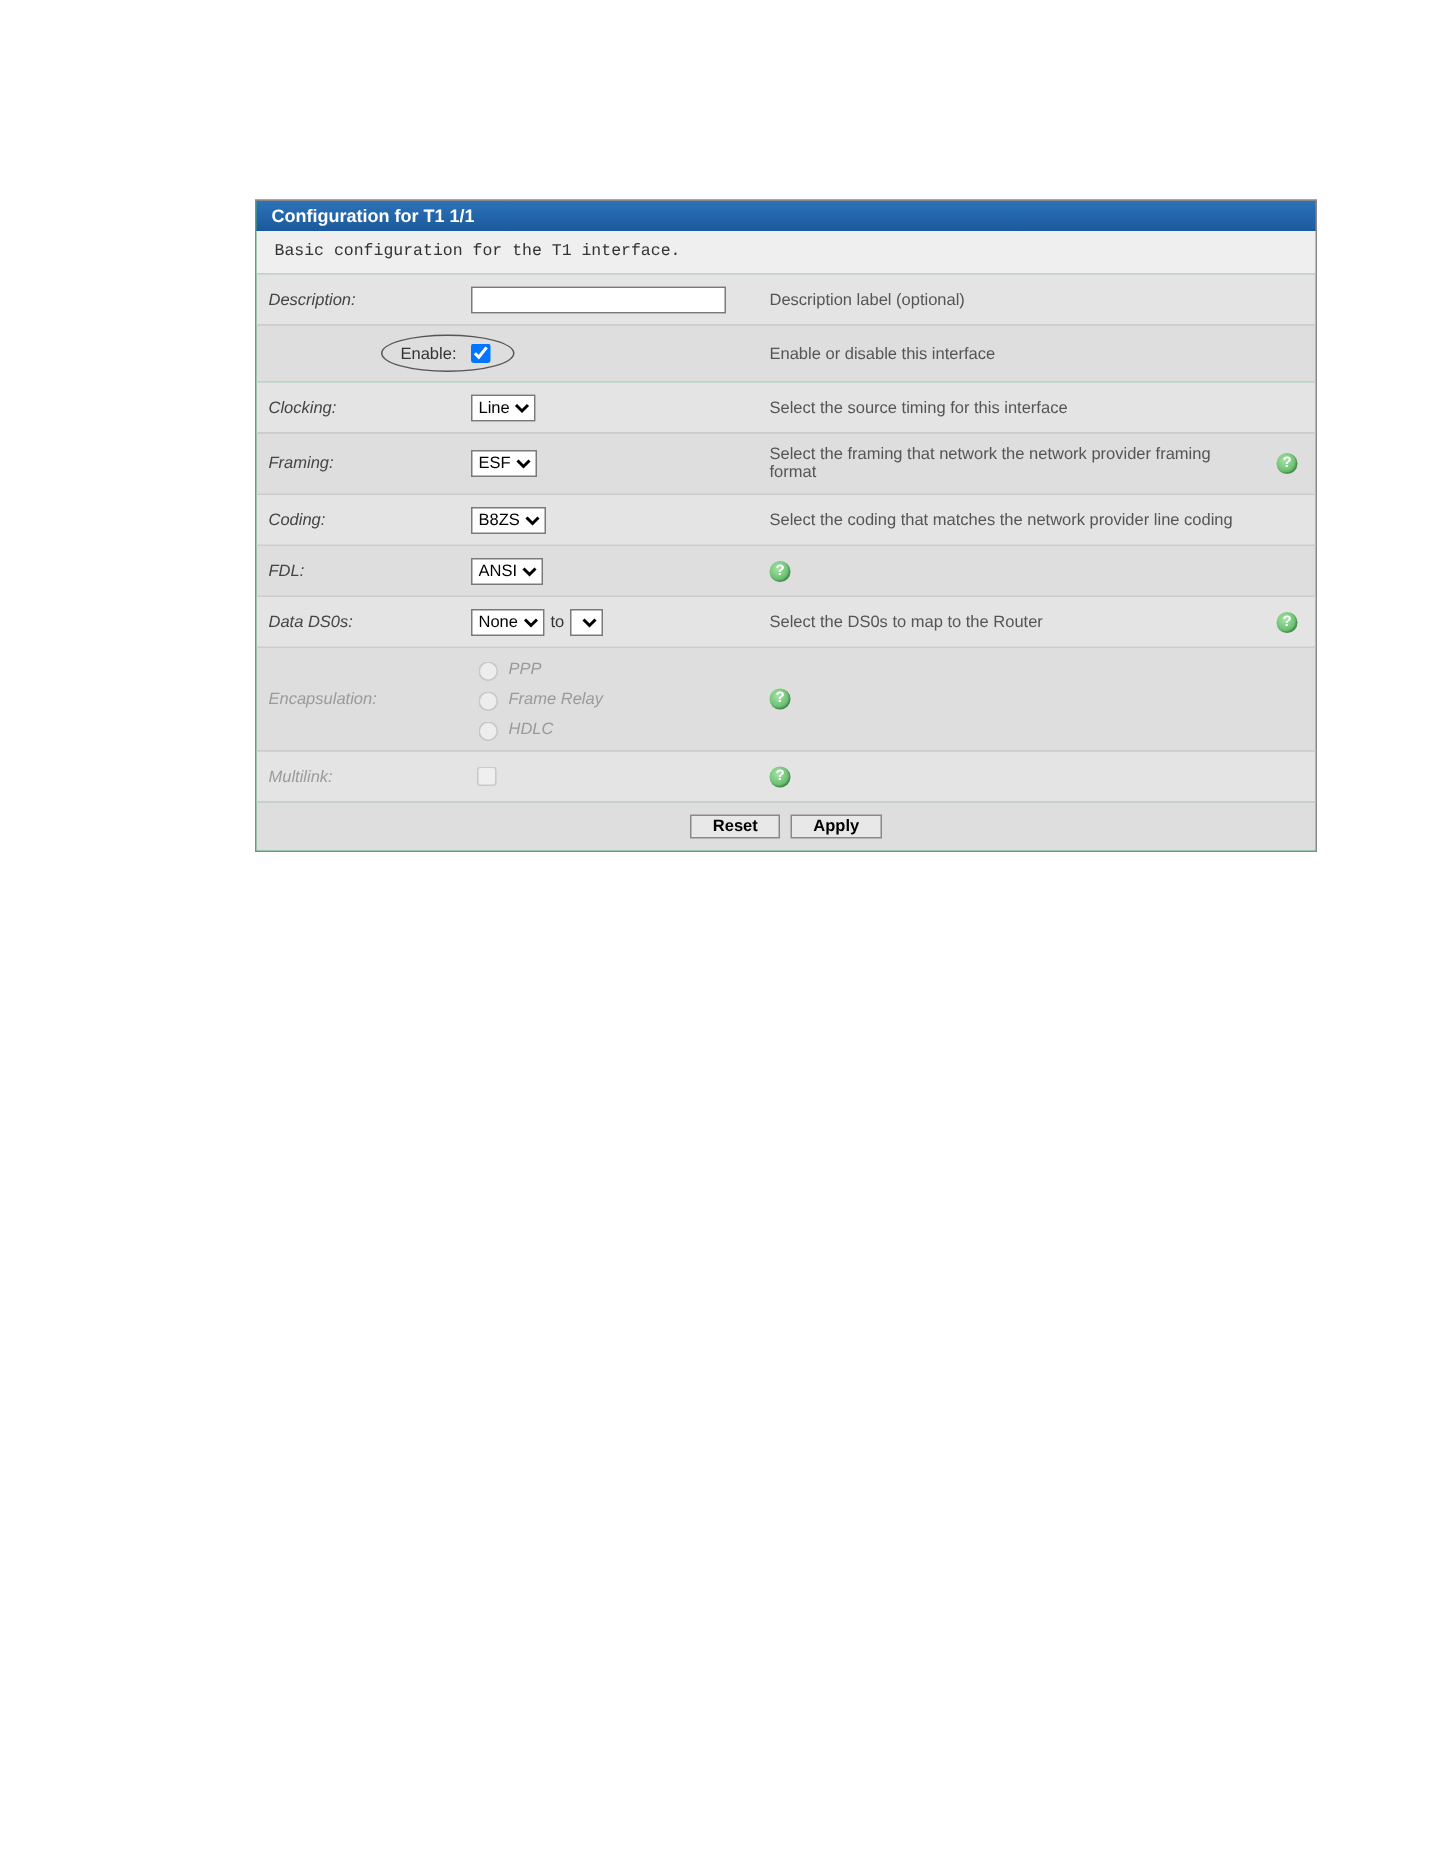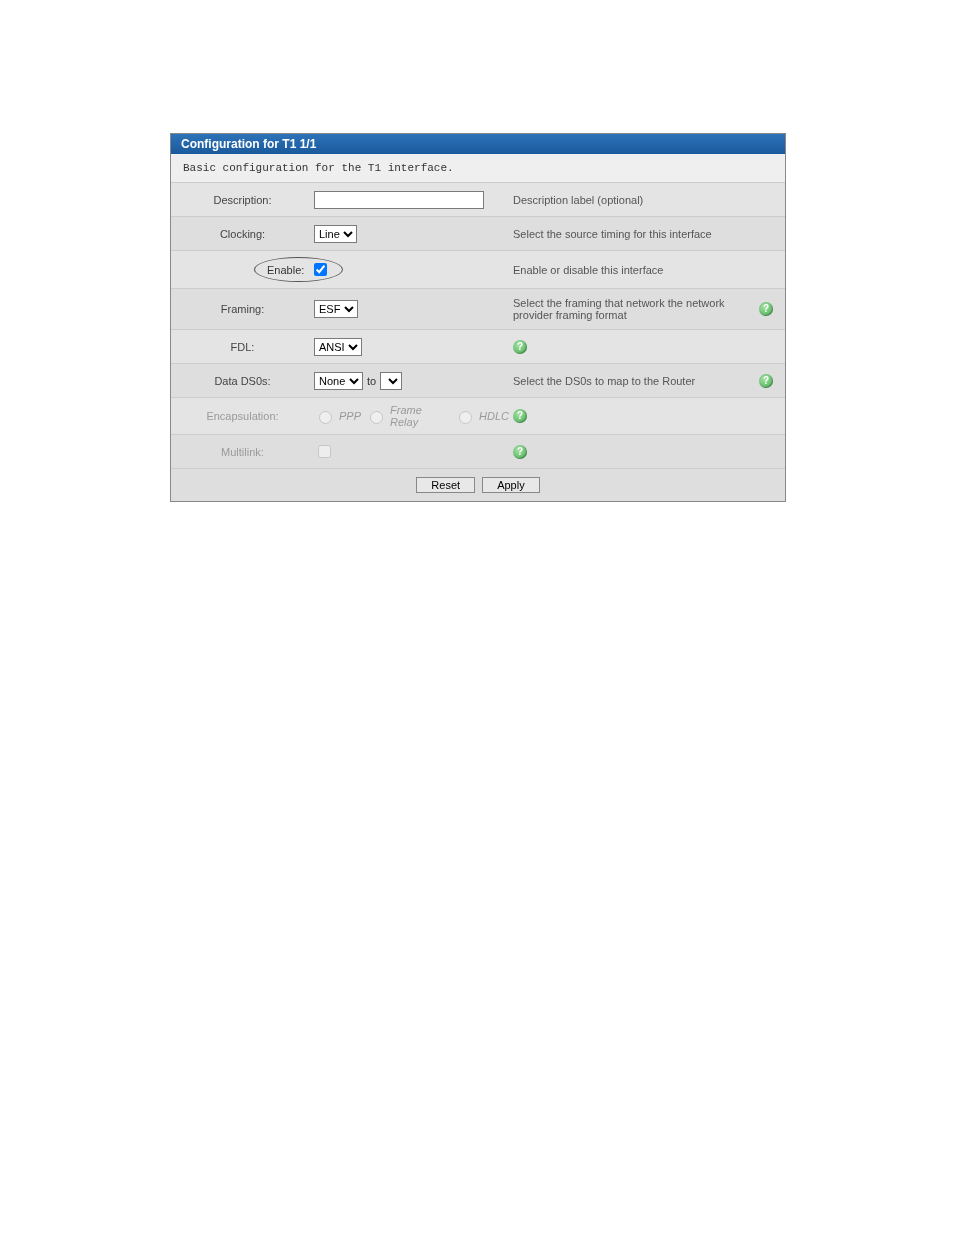--- a/index.html
+++ b/index.html
@@ -5,21 +5,21 @@
   * { box-sizing: border-box; }
   body {
     margin: 0;
     padding: 0;
     background: #ffffff;
     font-family: Verdana, Arial, sans-serif;
     font-size: 11px;
     color: #333;
   }
   .panel {
-    width: 616px;
+    width: 708px;
     margin: 133px 0 3px 170px;
     border: 1px solid #888;
     background: #22c55e;
   }
   .title-bar {
     background: #1a5a9c;
     background: linear-gradient(#2d72b8, #1a5a9c);
     color: #fff;
     font-weight: bold;
     padding: 3px 10px;
@@ -44,23 +44,24 @@
     min-height: 34px;
   }
   .row:nth-child(even) {
     background: #dedede;
   }
   .row:nth-child(odd) {
     background: #e4e4e4;
   }
   .label-col {
     width: 135px;
-    text-align: center;
+    text-align: left;
     padding-right: 8px;
     color: #444;
+    font-style: italic;
   }
   .input-col {
     width: 195px;
     display: flex;
     align-items: center;
     gap: 4px;
   }
   .desc-col {
     flex: 1;
     color: #555;
@@ -87,39 +88,40 @@
   }
   select {
     font-family: Verdana, Arial, sans-serif;
     font-size: 11px;
     border: 1px solid #7a7a7a;
     background:#fff;
     height: 18px;
   }
   .radio-group {
     display: flex;
-    flex-direction: row;
+    flex-direction: column;
     gap: 4px;
     font-style: italic;
     color: #9a9a9a;
   }
   .radio-group label { display:flex; align-items:center; gap:4px;}
   .buttons {
     padding: 8px;
     text-align: center;
     background: #dedede;
   }
   .btn {
     font-family: Verdana, Arial, sans-serif;
     font-size: 11px;
     background: #e8e8e8;
     border: 1px solid #888;
     padding: 1px 14px;
     margin: 0 2px;
     cursor: pointer;
+    font-weight: bold;
   }
   .help-icon {
     width: 14px;
     height: 14px;
     border-radius: 50%;
     background: #4caf50;
     background: radial-gradient(circle at 40% 35%, #a6e2a6, #3fa84b);
     color: #fff;
     font-weight: bold;
     font-size: 10px;
@@ -150,55 +152,65 @@
     <div class="row">
       <div class="label-col">Description:</div>
       <div class="input-col">
         <input type="text" style="width: 170px;" value="">
       </div>
       <div class="desc-col">Description label (optional)</div>
       <div class="help-col"></div>
     </div>
 
     <div class="row">
-      <div class="label-col">Clocking:</div>
-      <div class="input-col">
-        <select>
-          <option>Line</option>
-        </select>
-      </div>
-      <div class="desc-col">Select the source timing for this interface</div>
-      <div class="help-col"></div>
-    </div>
-
-    <div class="row">
       <div class="label-col"></div>
       <div class="input-col" style="position:relative; left:-60px;">
         <span class="circle-highlight">
           <span>Enable:</span>
           <input type="checkbox" checked="" style="">
         </span>
       </div>
       <div class="desc-col">Enable or disable this interface</div>
       <div class="help-col"></div>
     </div>
 
     <div class="row">
+      <div class="label-col">Clocking:</div>
+      <div class="input-col">
+        <select>
+          <option>Line</option>
+        </select>
+      </div>
+      <div class="desc-col">Select the source timing for this interface</div>
+      <div class="help-col"></div>
+    </div>
+
+    <div class="row">
       <div class="label-col">Framing:</div>
       <div class="input-col">
         <select>
           <option>ESF</option>
         </select>
       </div>
       <div class="desc-col">Select the framing that network the network provider framing format</div>
       <div class="help-col">
         <span class="help-icon">?</span>
       </div>
     </div>
 
+    <div class="row">
+      <div class="label-col">Coding:</div>
+      <div class="input-col">
+        <select>
+          <option>B8ZS</option>
+        </select>
+      </div>
+      <div class="desc-col">Select the coding that matches the network provider line coding</div>
+      <div class="help-col"></div>
+    </div>
 
     <div class="row">
       <div class="label-col">FDL:</div>
       <div class="input-col">
         <select>
           <option>ANSI</option>
         </select>
       </div>
       <div class="help-col">
         <span class="help-icon">?</span>

